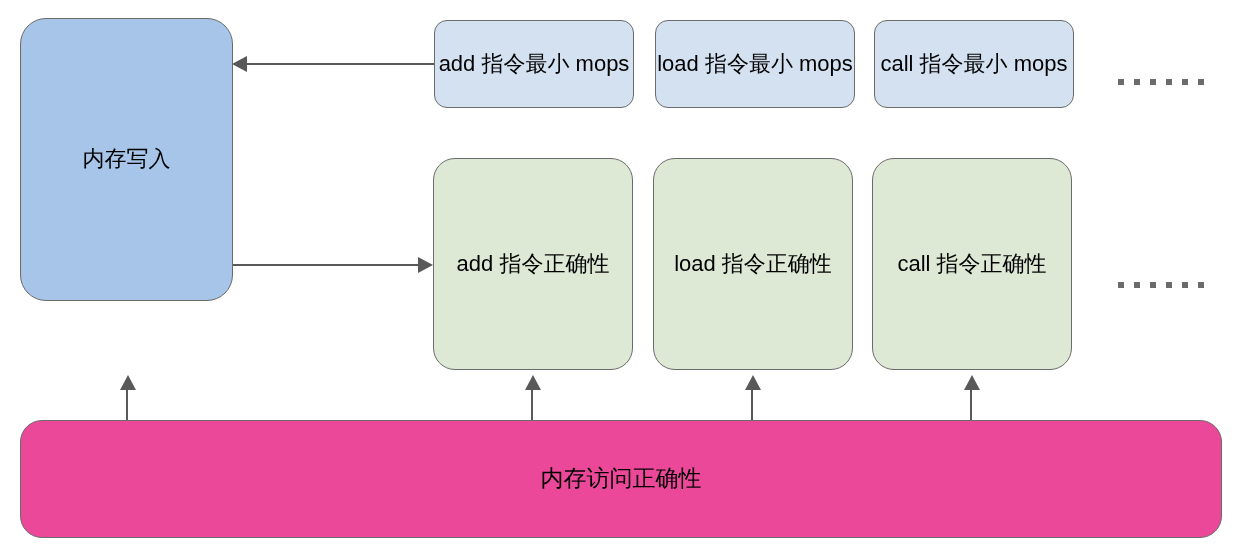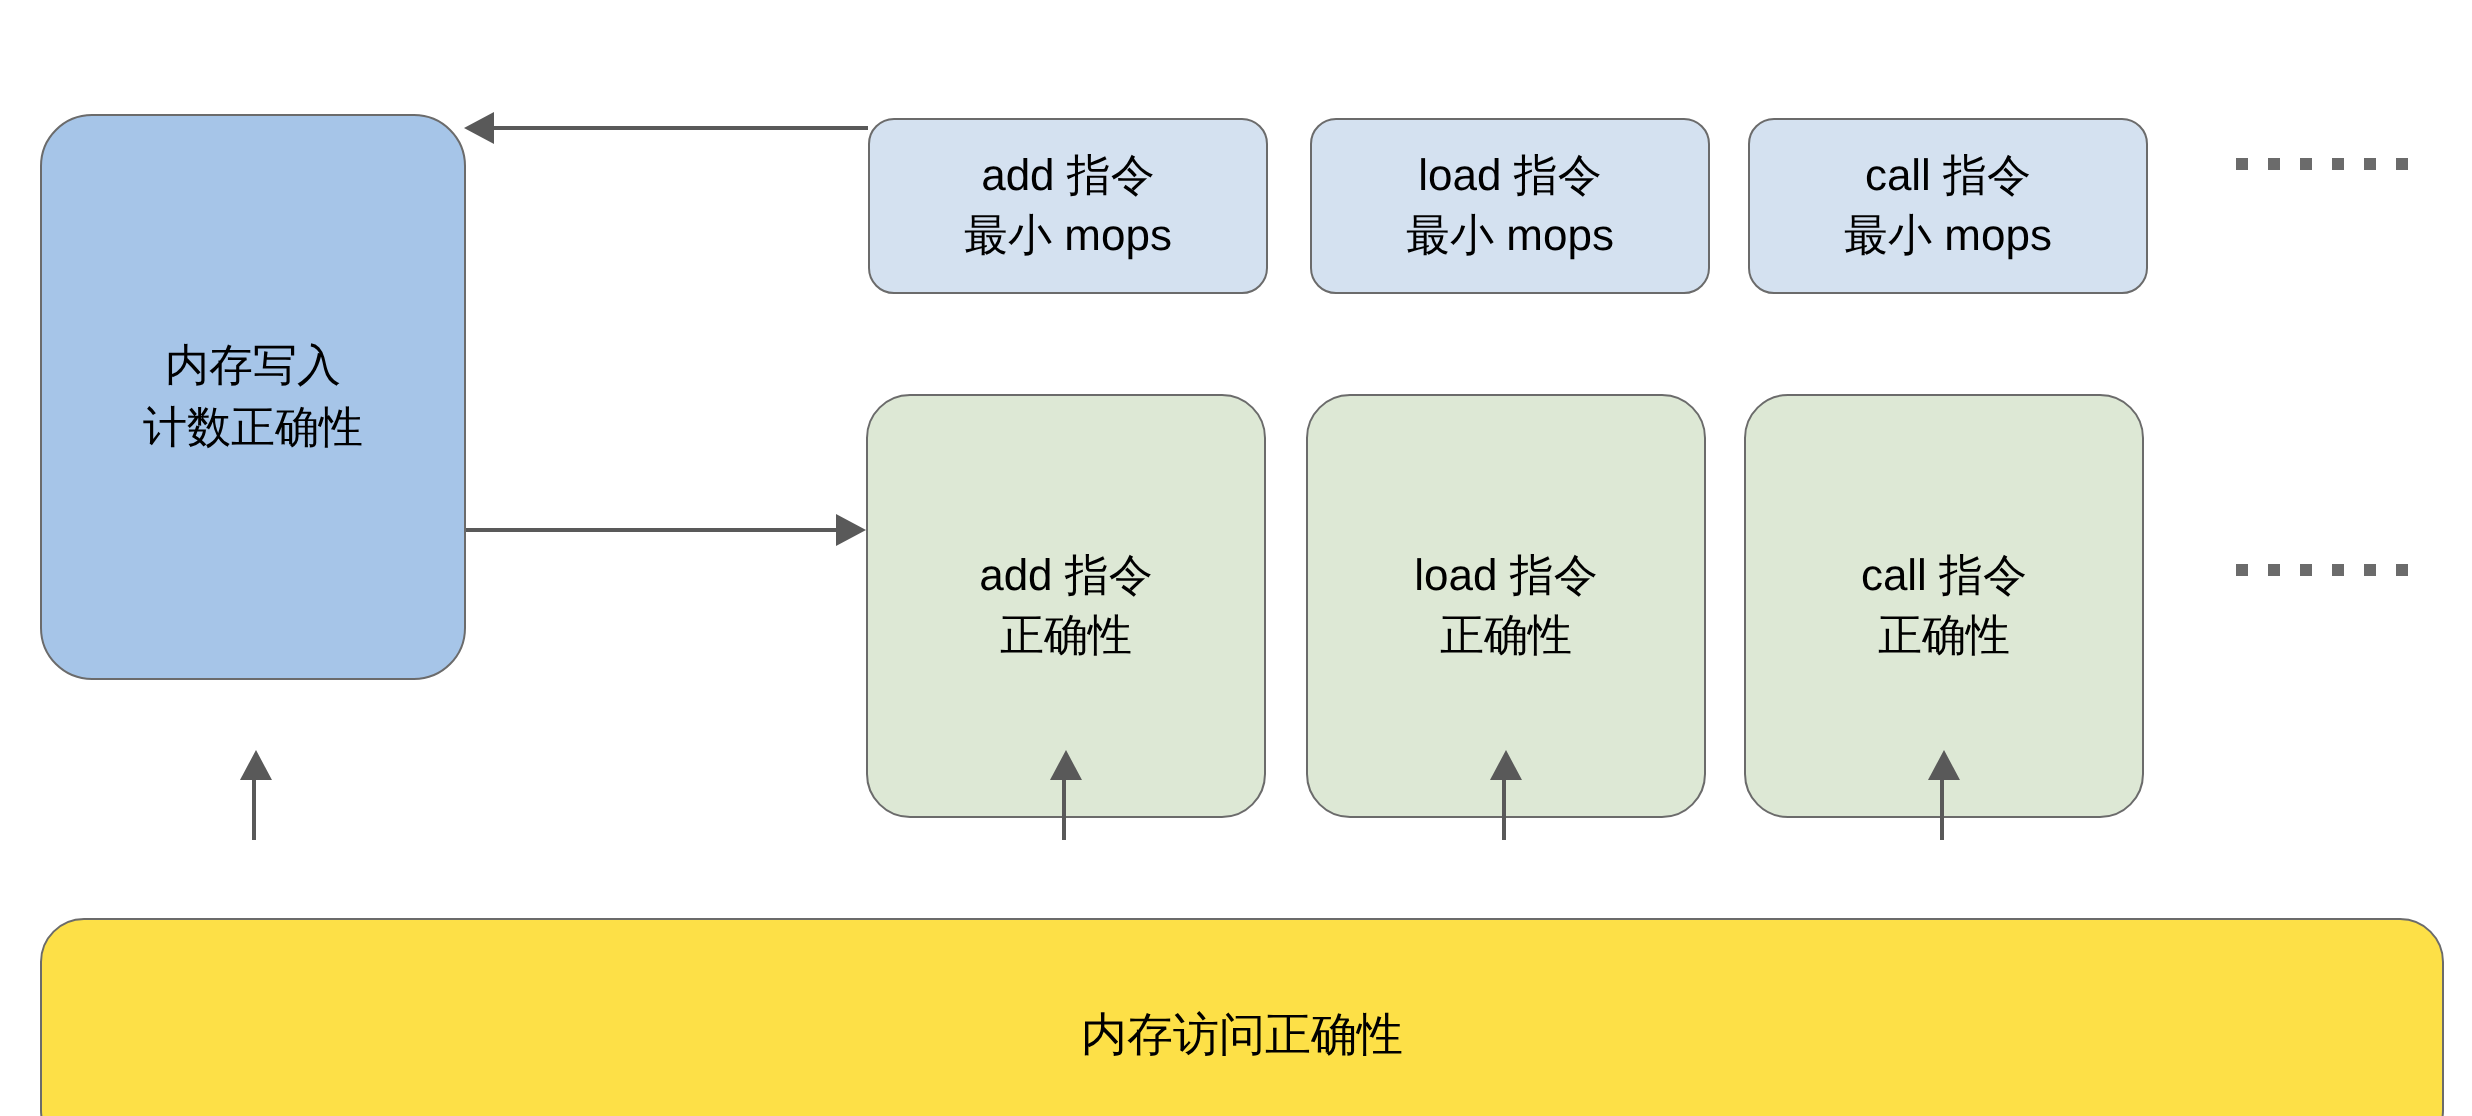--- a/index.html
+++ b/index.html
@@ -12,28 +12,27 @@
     width:1236px;
     height:558px;
     background:#ffffff;
     overflow:hidden;
   }
   .node{
     position:absolute;
     box-sizing:border-box;
     border:1.3px solid #6b6b6b;
     display:flex;
-    flex-direction:column;
+    flex-direction:row;
     align-items:center;
     justify-content:center;
     text-align:center;
     color:#000000;
     line-height:1.38;
     white-space:nowrap;
-    margin-top:39px;
   }
   .node .ln{display:block;}
 
   
   #node-memwrite{
     left:20px; top:18px; width:213px; height:283px;
     background:#a6c5e8;
     border-radius:26px;
     font-size:22px;
   }
@@ -56,21 +55,21 @@
     border-radius:22px;
     font-size:22px;
   }
   #node-corr-add{ left:433px; }
   #node-corr-load{ left:653px; }
   #node-corr-call{ left:872px; }
 
   
   #node-memaccess{
     left:20px; top:420px; width:1202px; height:118px;
-    background:#fde047;
+    background:#ec4899;
     border-radius:22px;
     font-size:23px;
   }
 
   
   .ellipsis{
     position:absolute;
     display:flex;
     gap:10px;
     align-items:center;
@@ -129,21 +128,20 @@
   #conn-base-to-corr-call{ left:970px; top:390px; height:30px; }
   #arrow-base-to-corr-call{ left:964px; top:375px; }
 </style>
 </head>
 <body>
 
 <div id="canvas">
 
   <div class="node" id="node-memwrite">
     <span class="ln">内存写入</span>
-    <span class="ln">计数正确性</span>
   </div>
 
   <div class="node node-mops" id="node-mops-add">
     <span class="ln">add 指令</span>
     <span class="ln">最小 mops</span>
   </div>
 
   <div class="node node-mops" id="node-mops-load">
     <span class="ln">load 指令</span>
     <span class="ln">最小 mops</span>

